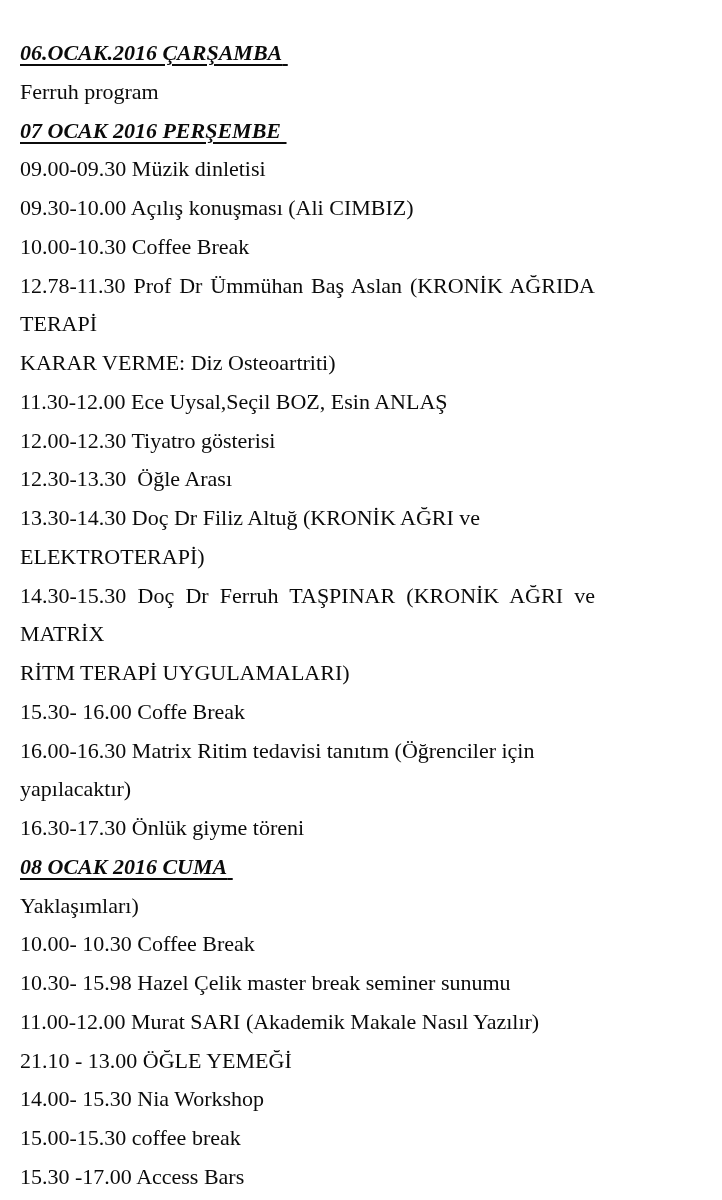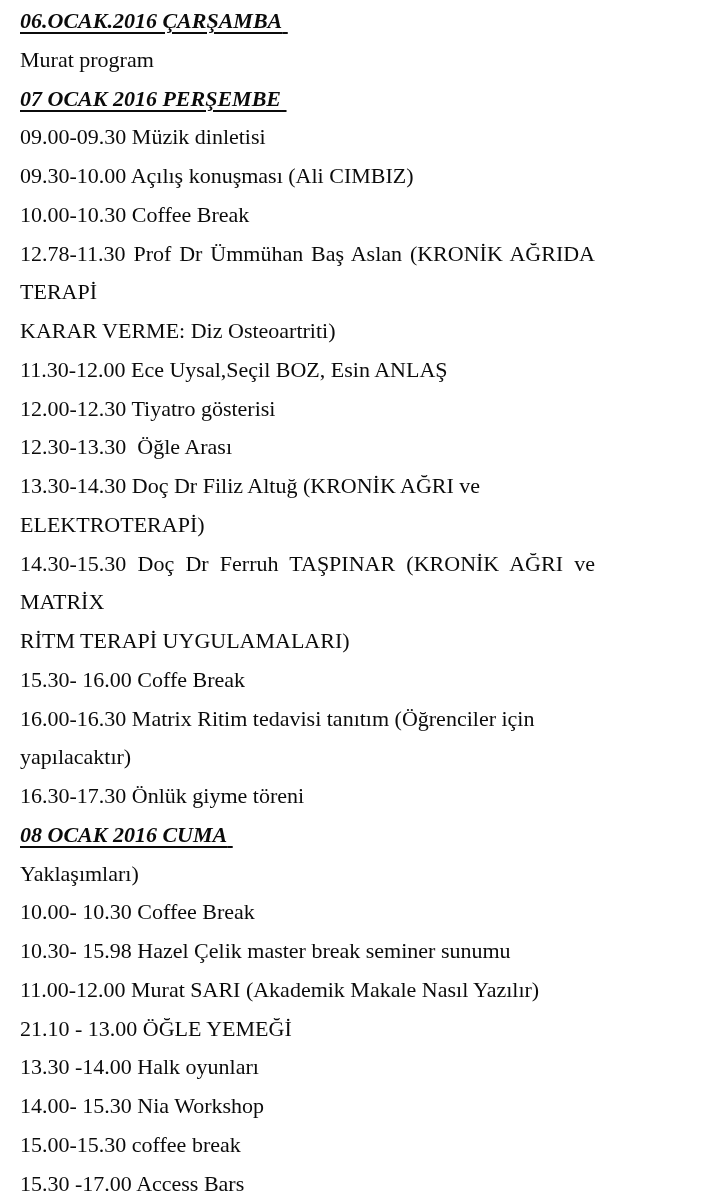--- a/index.html
+++ b/index.html
@@ -7,21 +7,21 @@
     padding: 0;
     background: #ffffff;
   }
   .doc {
     width: 614px;
     height: 1200px;
     box-sizing: border-box;
     background: #ffffff;
     color: #0b0b0b;
     font-family: "Liberation Serif", "DejaVu Serif", serif;
-    padding: 2px 19px 0 20px;
+    padding: 34px 19px 0 20px;
     overflow: hidden;
   }
   p.line {
     margin: 0;
     font-size: 22px;
     line-height: 38.75px;
     white-space: pre-wrap;
   }
   p.line.justify {
     white-space: normal;
@@ -38,21 +38,21 @@
   }
   
   p.header .seg::after { content: "\00a0"; }
 </style>
 </head>
 <body>
 
 <div class="doc">
   <div>
       <p class="line header"><span class="seg b">06.OCAK.2016 ÇARŞAMBA</span></p>
-      <p class="line plain"><span class="seg">Murat program</span></p>
+      <p class="line plain"><span class="seg">Ferruh program</span></p>
       <p class="line header"><span class="seg b">07 OCAK 2016 PERŞEMBE</span></p>
       <p class="line plain"><span class="seg b">09.00-09.30 </span><span class="seg">Müzik dinletisi</span></p>
       <p class="line plain"><span class="seg b">09.30-10.00 </span><span class="seg">Açılış konuşması (Ali CIMBIZ)</span></p>
       <p class="line plain"><span class="seg b">10.00-10.30 </span><span class="seg">Coffee Break</span></p>
       <p class="line justify"><span class="seg b">12.78-11.30 </span><span class="seg b">Prof Dr Ümmühan Baş Aslan (KRONİK AĞRIDA TERAPİ</span></p>
       <p class="line plain"><span class="seg b">KARAR VERME: Diz Osteoartriti)</span></p>
       <p class="line plain"><span class="seg b">11.30-12.00 </span><span class="seg">Ece Uysal,Seçil BOZ, Esin ANLAŞ</span></p>
       <p class="line plain"><span class="seg b">12.00-12.30 </span><span class="seg">Tiyatro gösterisi</span></p>
       <p class="line plain"><span class="seg">12.30-13.30 </span><span class="seg"> Öğle Arası</span></p>
       <p class="line plain"><span class="seg b">13.30-14.30 </span><span class="seg b">Doç Dr Filiz Altuğ (KRONİK AĞRI ve ELEKTROTERAPİ)</span></p>
@@ -60,18 +60,17 @@
       <p class="line plain"><span class="seg b">RİTM TERAPİ UYGULAMALARI)</span></p>
       <p class="line plain"><span class="seg">15.30- 16.00 </span><span class="seg">Coffe Break</span></p>
       <p class="line plain"><span class="seg">16.00-16.30 </span><span class="seg">Matrix Ritim tedavisi tanıtım (Öğrenciler için yapılacaktır)</span></p>
       <p class="line plain"><span class="seg">16.30-17.30 </span><span class="seg b">Önlük giyme töreni</span></p>
       <p class="line header"><span class="seg b">08 OCAK 2016 CUMA</span></p>
       <p class="line plain"><span class="seg b">Yaklaşımları)</span></p>
       <p class="line plain"><span class="seg b">10.00- 10.30 </span><span class="seg">Coffee Break</span></p>
       <p class="line plain"><span class="seg b">10.30- 15.98 </span><span class="seg b">Hazel Çelik master break seminer sunumu</span></p>
       <p class="line plain"><span class="seg">11.00-12.00 </span><span class="seg b">Murat SARI (Akademik Makale Nasıl Yazılır)</span></p>
       <p class="line plain"><span class="seg">21.10 - 13.00 </span><span class="seg">ÖĞLE YEMEĞİ</span></p>
-      <p class="line plain"><span class="seg">13.30 -14.00 </span><span class="seg">Halk oyunları</span></p>
       <p class="line plain"><span class="seg">14.00- 15.30 </span><span class="seg">Nia Workshop</span></p>
       <p class="line plain"><span class="seg">15.00-15.30 </span><span class="seg">coffee break</span></p>
       <p class="line plain"><span class="seg">15.30 -17.00 </span><span class="seg">Access Bars</span></p>
     </div>
 </div>
 
 </body></html>

